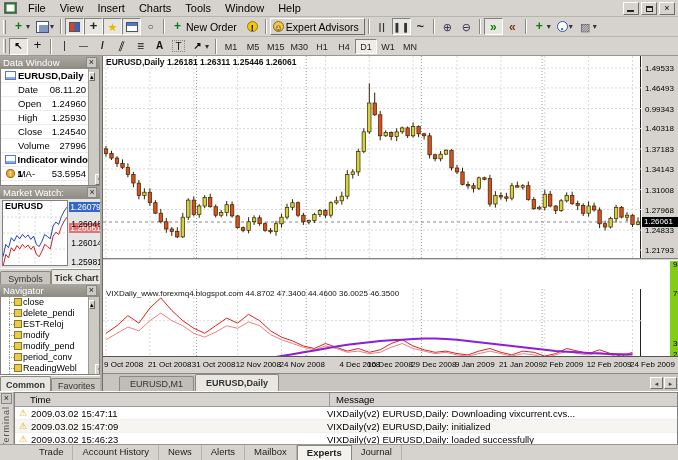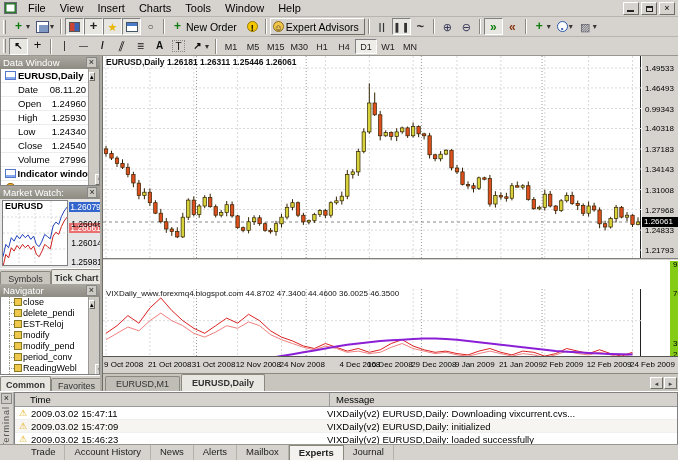--- a/index.html
+++ b/index.html
@@ -98,40 +98,40 @@
   .price-scale { position:absolute; left:539px; top:0; width:37px; height:202px; background:#d6d3ce; font-size:8px; }
   .pl { position:absolute; left:3px; }
   .price-box { position:absolute; left:0; width:36px; background:#000; color:#fff; font-size:8px; line-height:10px; padding-left:2px; }
   .divider { position:absolute; left:0; top:202px; width:576px; height:3px; background:#d6d3ce; border-top:1px solid #808080; border-bottom:1px solid #fff; }
   .ind-pane { position:absolute; left:0; top:205px; width:576px; height:95px; }
   .ind-plot { position:absolute; left:0; top:0; width:538px; height:95px; background:#fff; border-right:1px solid #222;margin-top:28px; }
   .ind-title { position:absolute; left:3px; top:0px; font-size:8px; color:#111; z-index:5; }
   .ind-scale { position:absolute; left:539px; top:0; width:37px; height:95px; background:#84cc16; font-size:8px;margin-left:28px; }
   .time-axis { position:absolute; left:0; top:300px; width:576px; height:17px; background:#d6d3ce; border-top:1px solid #555; font-size:8px; }
   .ta { position:absolute; top:3px; white-space:nowrap; }
-  .chart-tabs { position:absolute; left:0; top:317px; width:576px; height:18px; background:#c8c5be; border-top:1px solid #8a887f; display:flex; align-items:flex-end; padding-left:2px; }
+  .chart-tabs { position:absolute; left:0; top:317px; width:576px; height:18px; background:#c8c5be; border-top:1px solid #8a887f; display:flex; align-items:flex-end; padding-left:16px; }
   .ctab { font-size:9px; padding:0 10px; height:15px; line-height:15px; border:1px solid #8a887f; border-bottom:none; border-radius:2px 2px 0 0; background:#c0bdb6; color:#333; margin-right:1px; }
   .ctab.active { background:#e9e7e1; height:17px; line-height:17px; font-weight:bold; }
   .ctab-scroll { margin-left:auto; display:flex; gap:1px; padding:0 2px 2px 0; }
   .ctab-scroll span { width:13px; height:12px; background:#d6d3ce; border:1px solid; border-color:#fff #6e6e66 #6e6e66 #fff; font-size:7px; text-align:center; line-height:11px; color:#444; }
 
   
   .terminal { position:absolute; left:0; top:391px; width:678px; height:53px; background:#d6d3ce; border-top:1px solid #fff; }
   .term-strip { position:absolute; left:0; top:0; width:14px; height:53px; border-right:1px solid #aaa; }
   .term-strip .close-x { width:11px; height:11px; margin:1px; background:#cdcac3; border:1px solid #888; font-size:9px; line-height:9px; text-align:center; color:#222; }
   .term-vlabel { position:absolute; left:1px; top:14px; writing-mode:vertical-rl; transform:rotate(180deg); font-size:9px; color:#555; letter-spacing:1px; }
   .term-table { position:absolute; left:14px; top:0; width:664px; height:53px; background:#fff; border:1px solid #808080; overflow:hidden; }
   .th-row { display:flex; height:14px; background:#d6d3ce; border-bottom:1px solid #999; font-size:9.5px;padding-left:9px; }
   .th-row .c1 { width:306px; padding-left:6px; line-height:13px; border-right:1px solid #999; }
   .th-row .c2 { flex:1; padding-left:6px; line-height:13px; }
   .t-row { display:flex; height:13px; font-size:9.5px; border-bottom:1px solid #f0f0ee; }
   .t-row .c1 { width:306px; padding-left:4px; line-height:13px; display:flex; }
   .t-row .c2 { flex:1; padding-left:6px; line-height:13px; white-space:nowrap; }
   .warn { color:#e0a800; font-size:9px; padding-right:4px; }
-  .term-tabs { position:absolute; left:0; top:444px; width:678px; height:16px; background:#d6d3ce; border-top:1px solid #9a978f; display:flex; align-items:center; padding-left:22px; }
+  .term-tabs { position:absolute; left:0; top:444px; width:678px; height:16px; background:#d6d3ce; border-top:1px solid #9a978f; display:flex; align-items:center; padding-left:30px; }
   .ttab { font-size:9.5px; padding:0 9px; line-height:14px; height:15px; color:#222; border-right:1px solid #b5b2ab; }
   .ttab.active { background:#f4f2ee; border:1px solid #8a887f; border-bottom:none; font-weight:bold; }
 
   svg { display:block; }
   .grid { stroke:#d9d9d9; stroke-width:1; stroke-dasharray:2,2; }
   .gridsep { stroke:#9a9a9a; stroke-width:1; stroke-dasharray:1,2; }
   .bidline { stroke:#888; stroke-width:1; stroke-dasharray:3,3; }
 </style>
 </head>
 <body>
@@ -309,24 +309,20 @@
             <span class="lab">Date</span>
             <span class="val">08.11.20</span>
           </div>
           <div class="dw-row">
             <span class="lab">Open</span>
             <span class="val">1.24960</span>
           </div>
           <div class="dw-row">
             <span class="lab">High</span>
             <span class="val">1.25930</span>
-          </div>
-          <div class="dw-row">
-            <span class="lab">Low</span>
-            <span class="val">1.24340</span>
           </div>
           <div class="dw-row">
             <span class="lab">Close</span>
             <span class="val">1.24540</span>
           </div>
           <div class="dw-row">
             <span class="lab">Volume</span>
             <span class="val">27996</span>
           </div>
           <div class="dw-row">

